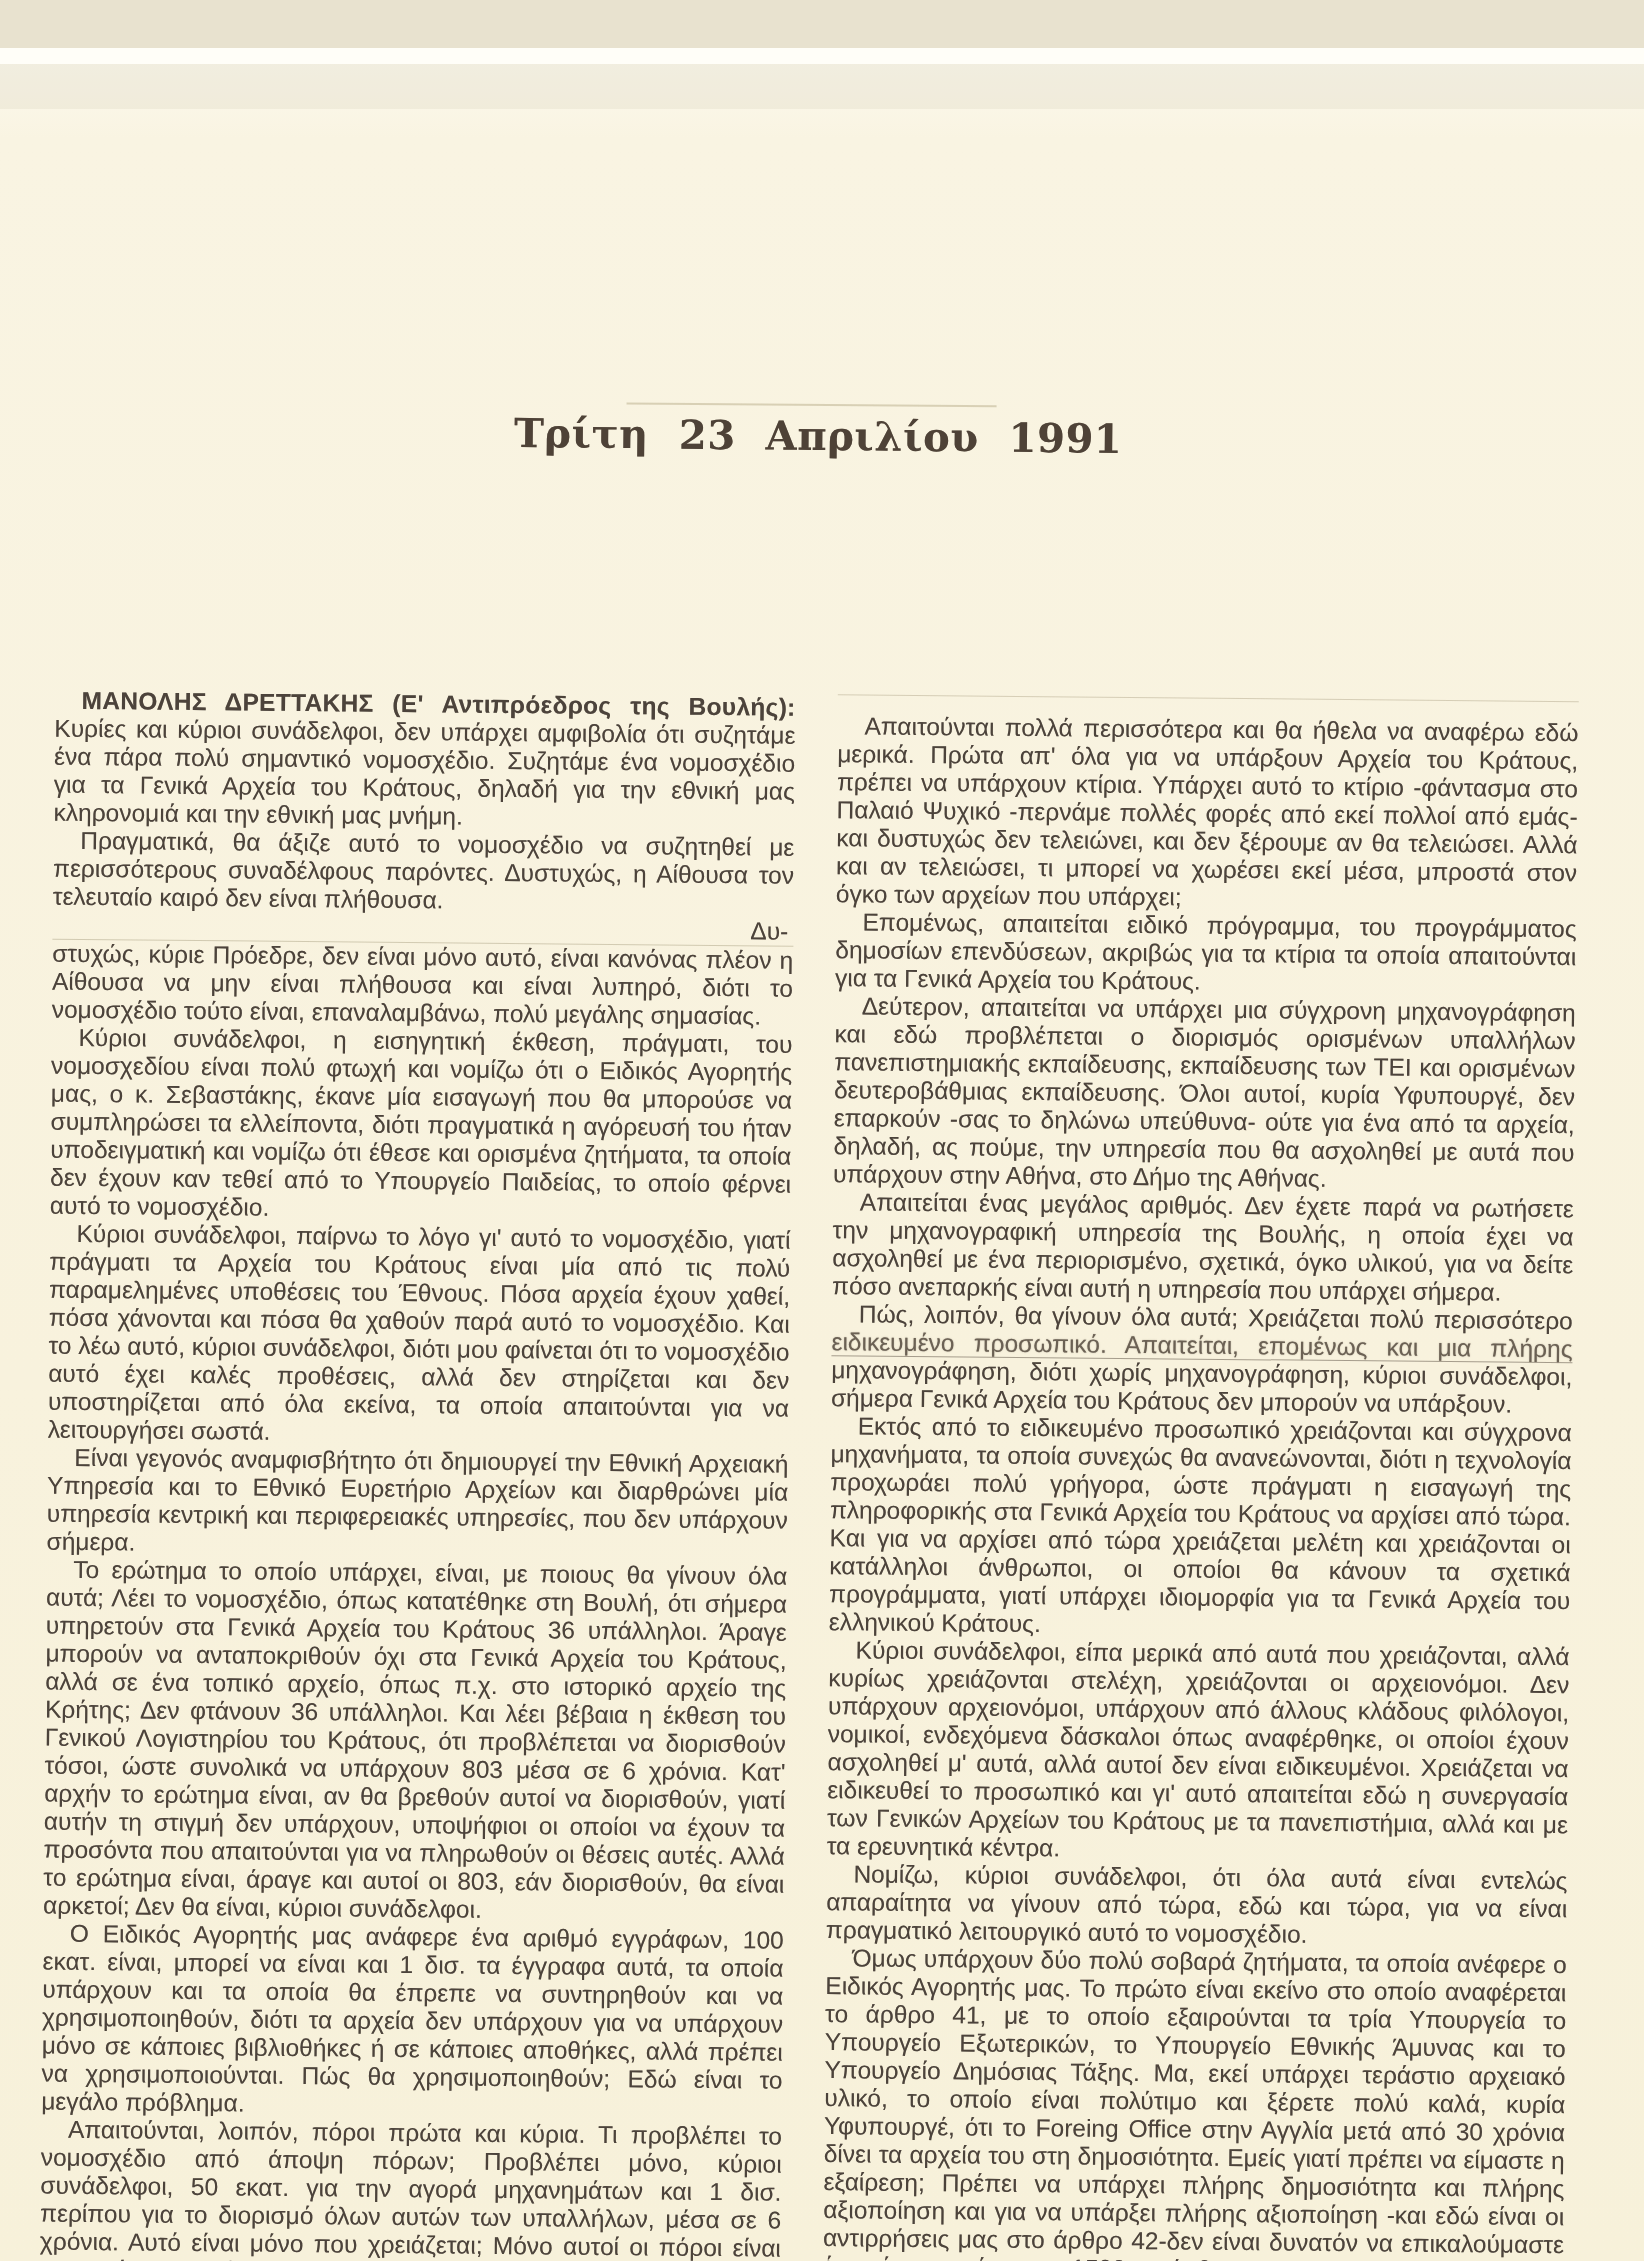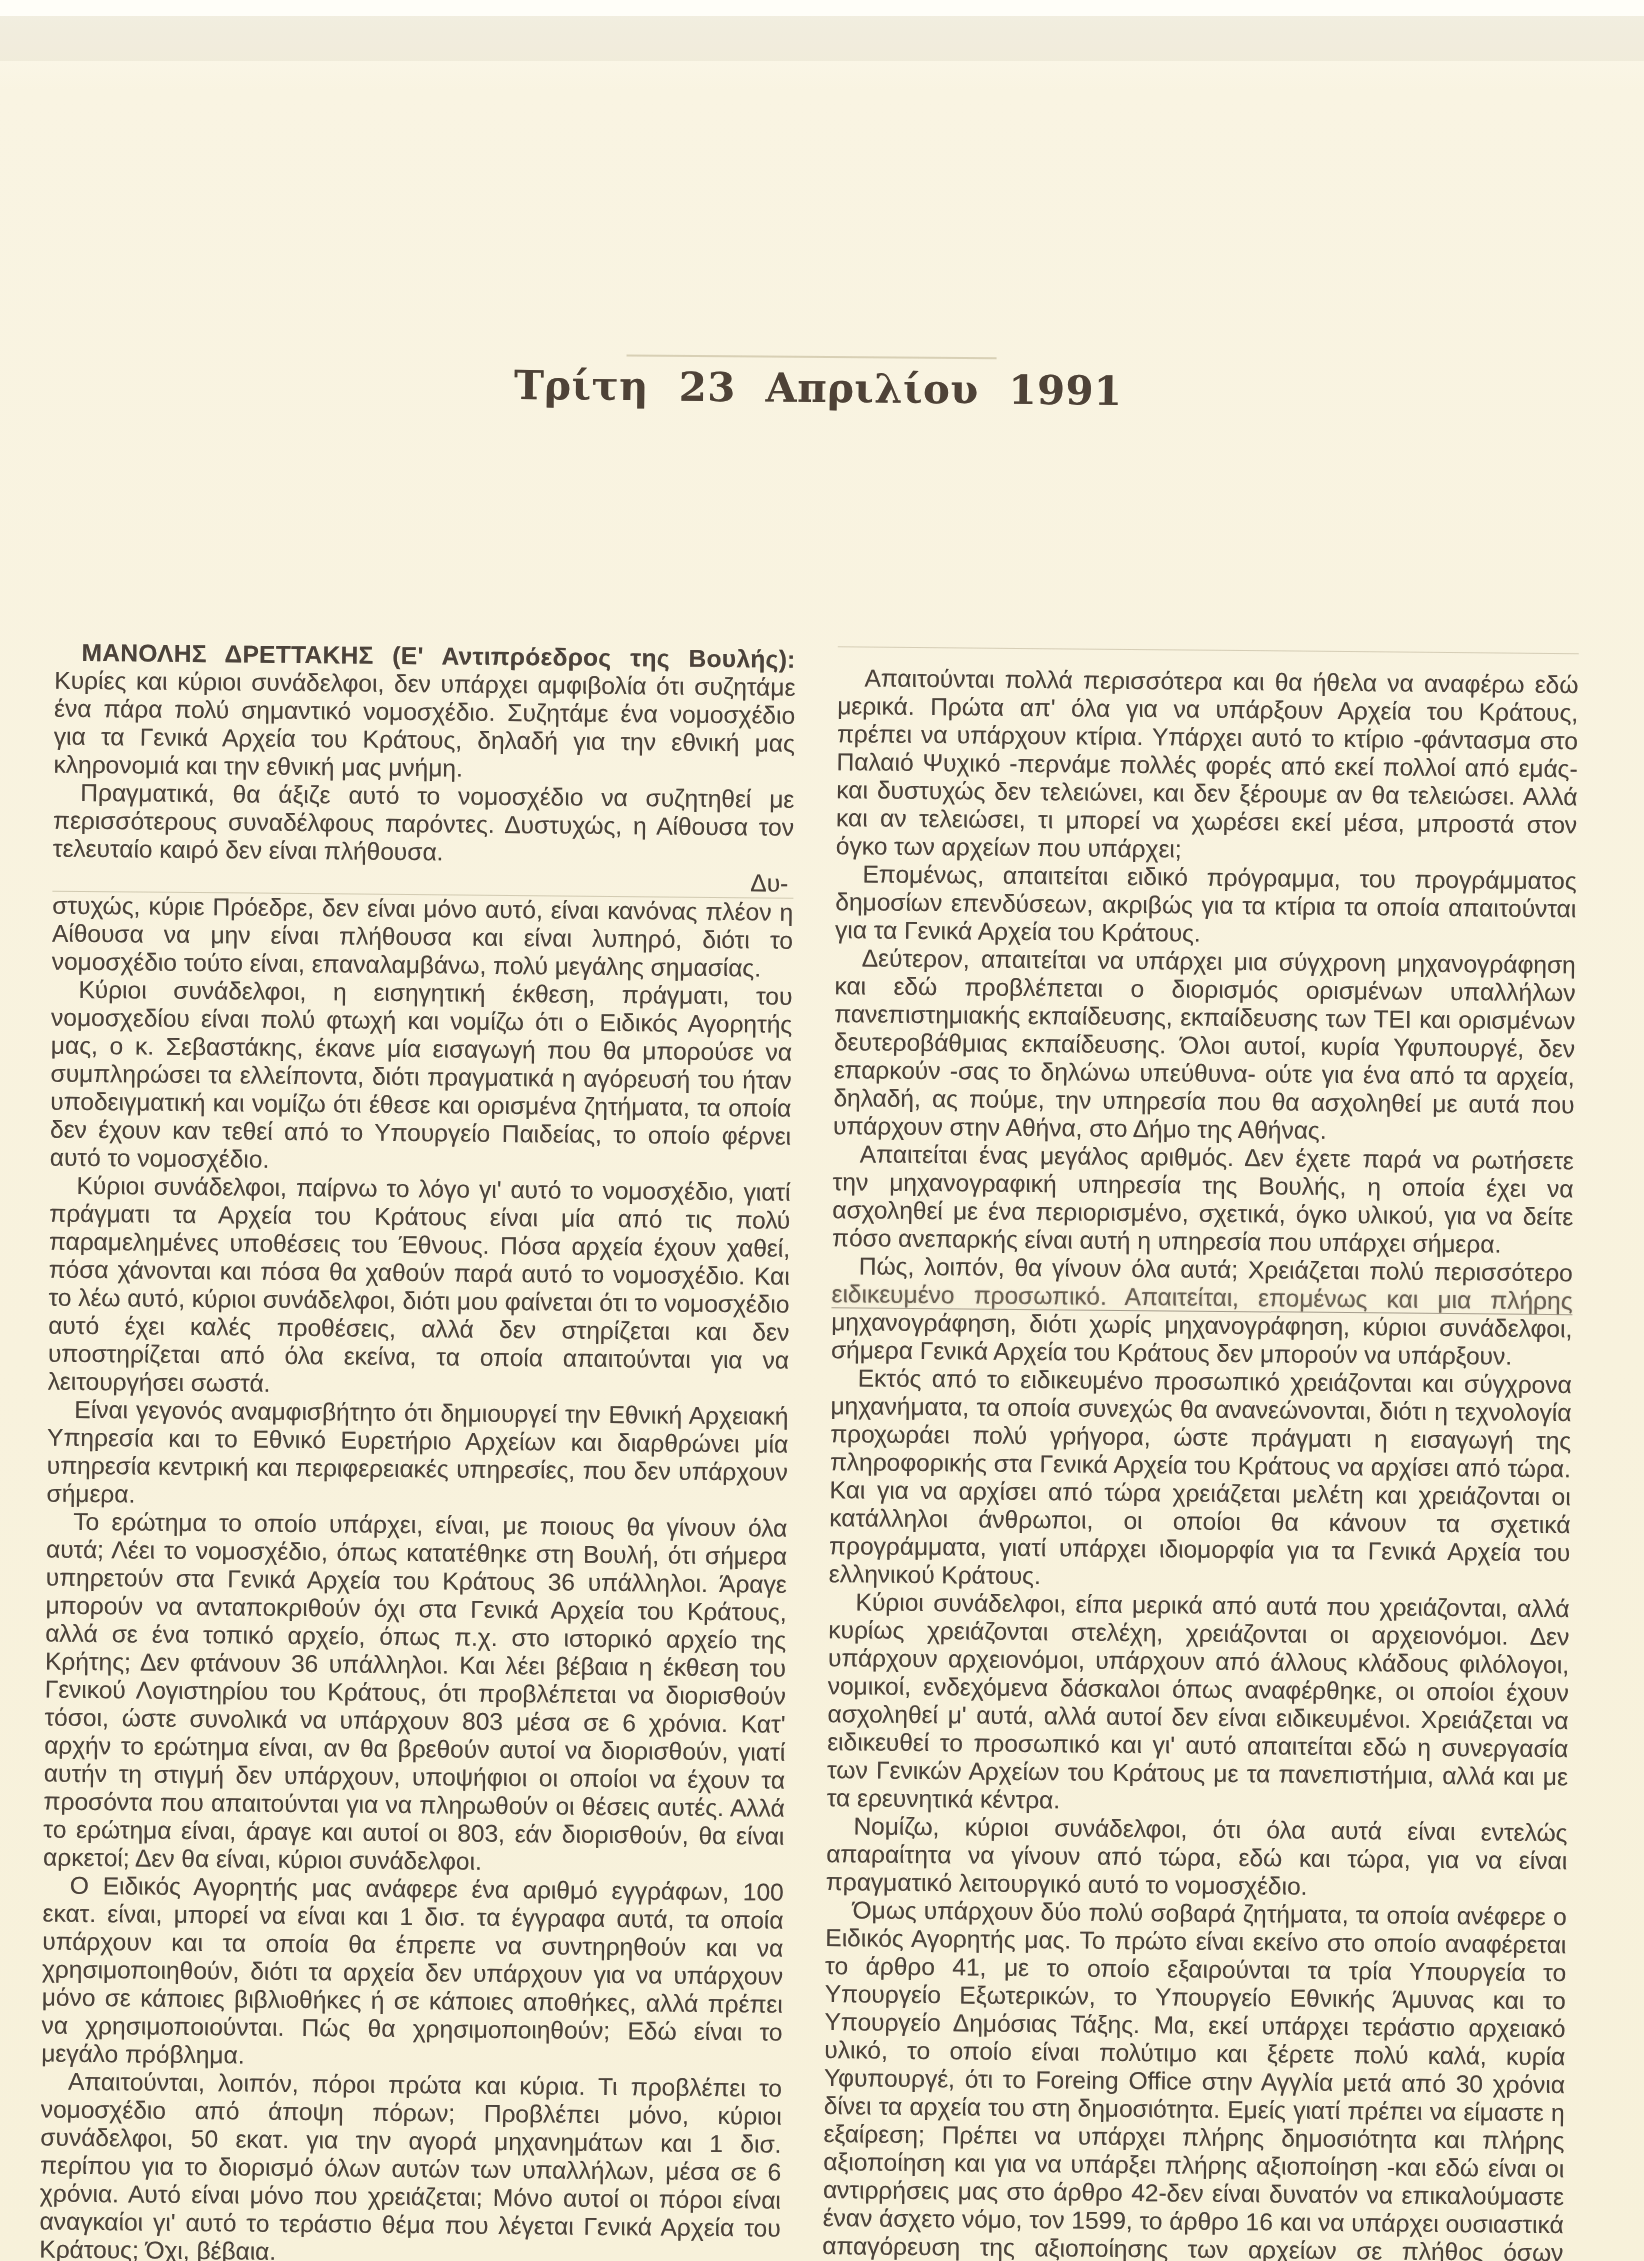--- a/index.html
+++ b/index.html
@@ -5,20 +5,21 @@
   html,body{margin:0;padding:0;}
   body{
     width:1644px;height:2261px;
     background:#e8e2cf;
     overflow:hidden;
     font-family:"Liberation Sans","DejaVu Sans",sans-serif;
   }
   .page{
     position:absolute;inset:0;
     background:linear-gradient(180deg,#fdfaef 0px,#f9f4e2 90px,#f8f2dd 60%,#f7f1da 100%);
+    margin-top:48px;
   }
   .top-edge{
     position:absolute;top:0;left:0;right:0;height:15.5px;
     background:#fffef8;
   }
   .top-band{
     position:absolute;top:15.5px;left:0;right:0;height:45px;
     background:rgba(205,199,176,0.22);
   }
   .content{

